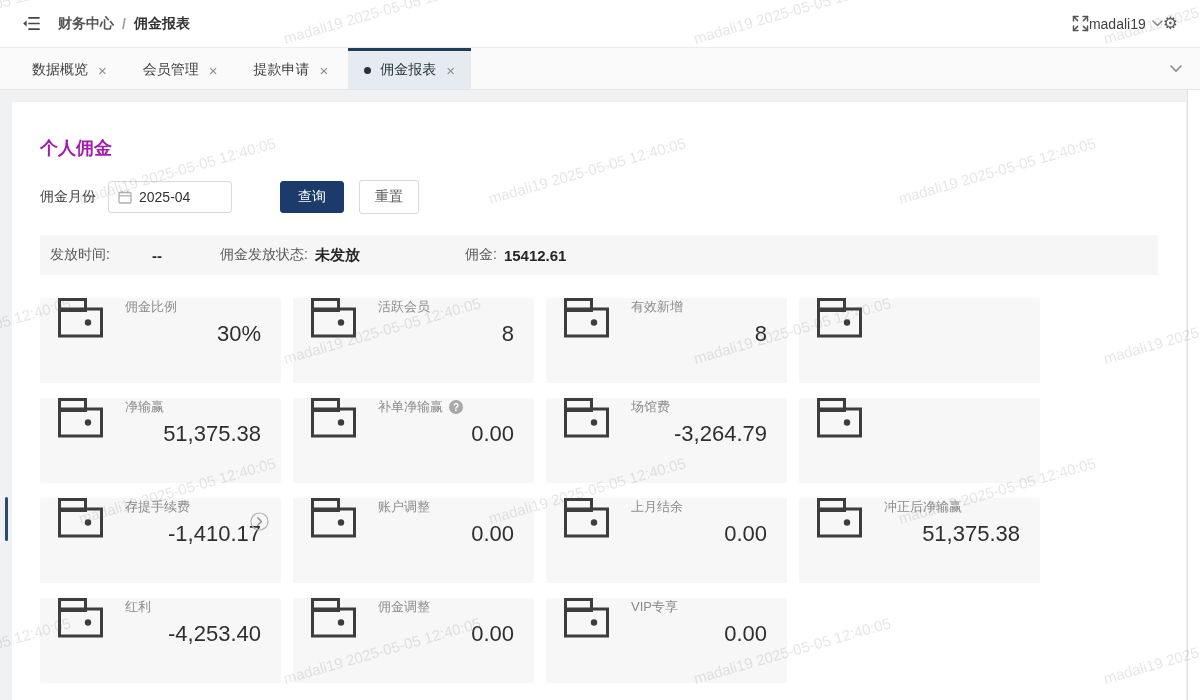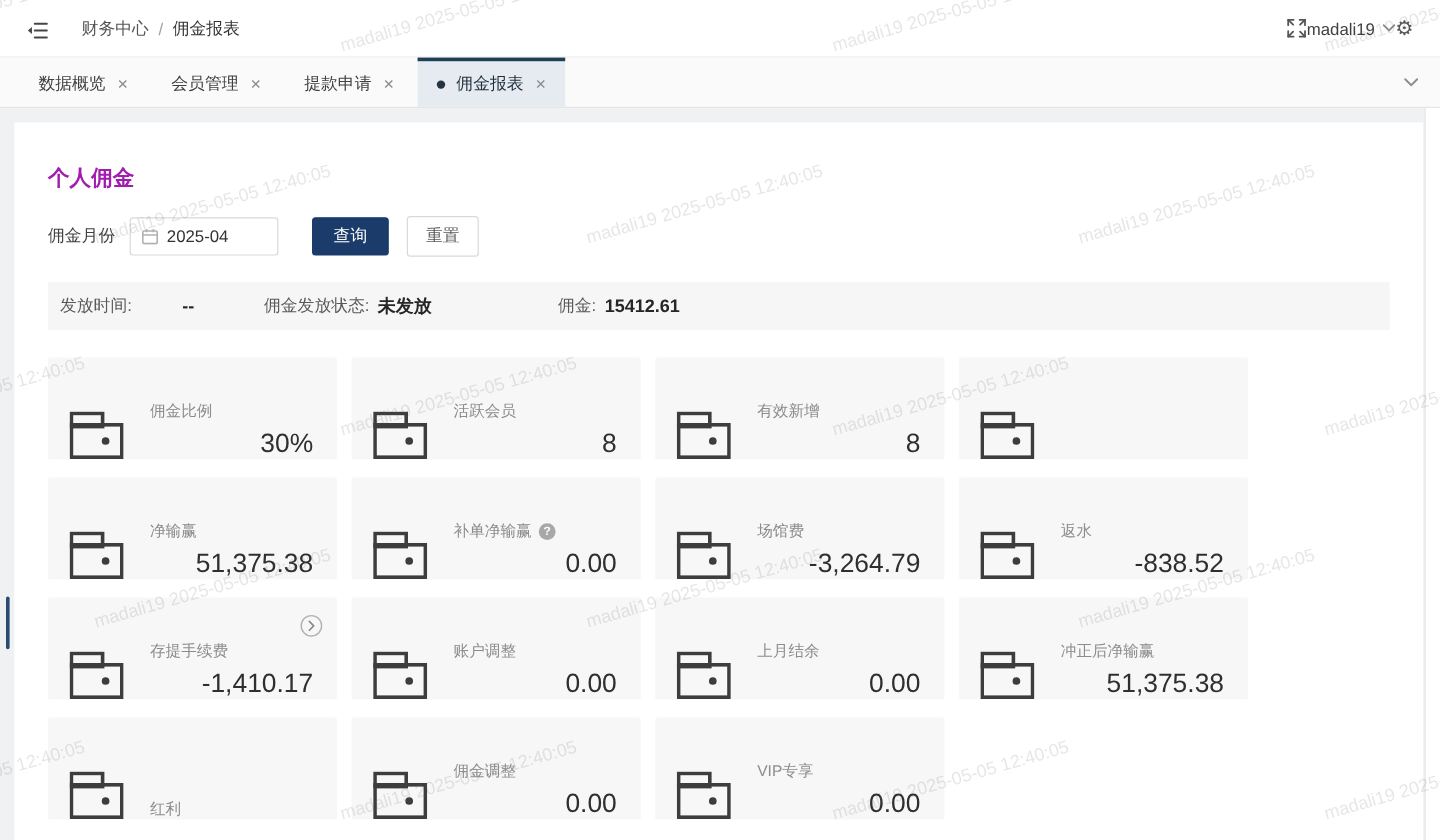--- a/index.html
+++ b/index.html
@@ -3,21 +3,21 @@
 <meta charset="utf-8">
 <style>
   * { margin:0; padding:0; box-sizing:border-box; }
   html,body { width:1200px; height:700px; overflow:hidden;
     font-family:"Liberation Sans","DejaVu Sans",sans-serif;
     background:#f0f1f3; color:#333; font-size:14px; position:relative; }
 
   
   .header { height:48px; background:#fff; border-bottom:1px solid #ededed;
     display:flex; align-items:center; padding:0 22px; position:relative; z-index:2; }
-  .hd-left { display:flex; align-items:flex-end; gap:28px; }
+  .hd-left { display:flex; align-items:center; gap:18px;font-weight:bold; }
   .trigger { display:flex; align-items:center; cursor:pointer; }
   .breadcrumb { display:flex; align-items:center; gap:8px; font-size:14px; }
   .bc-section { color:#555; cursor:pointer; }
   .bc-sep { color:#9aa0a6; }
   .bc-current { color:#333; }
   .hd-right { margin-left:auto; display:flex; align-items:center; gap:0; }
   .user-box { display:flex; align-items:center; gap:6px; cursor:pointer; color:#404040; }
   .gear { font-size:17px; color:#595959; cursor:pointer; line-height:1; }
 
   
@@ -39,36 +39,36 @@
   .page-title { font-size:18px; font-weight:700; color:#a21caf; }
 
   .filter-row { display:flex; align-items:center; margin-top:21px; height:32px; }
   .filter-label { color:#404040; margin-right:12px; }
   .month-input { width:124px; height:32px; border:1px solid #d9d9d9; border-radius:3px;
     background:#fff; display:flex; align-items:center; padding:0 9px; gap:7px;
     color:#333; cursor:text; }
   .btn { height:32px; border-radius:3px; font-size:14px; cursor:pointer;
     display:inline-flex; align-items:center; justify-content:center; }
   .btn-primary { background:#1b3c6a; color:#fff; border:1px solid #1b3c6a;
-    padding:12px 17px; margin-left:28px; }
+    padding:12px 17px; margin-left:48px; }
   .btn-default { background:#fff; color:#595959; border:1px solid #d9d9d9;
     padding:16px 15px; margin-left:15px; }
 
   .summary-bar { margin-top:22px; height:40px; background:#f6f6f7;
     display:flex; align-items:center; padding:0 10px; }
   .sum-item { display:flex; align-items:center; gap:7px; }
   .sum-item:nth-child(1){ flex:0 0 170px;gap:42px; }
   .sum-item:nth-child(2){ flex:0 0 245px; }
   .sum-label { color:#595959; }
   .sum-value { color:#262626; font-weight:700; font-size:15px; }
 
   .stats-grid { margin-top:23px; width:1000px; display:grid;
     grid-template-columns:repeat(4,1fr); gap:15px 12px; }
   .card { position:relative; height:85px; background:#f7f7f8; border-radius:2px;
-    display:flex; align-items:flex-end; padding:0 20px 0 18px; }
+    display:flex; align-items:flex-start; padding:0 20px 0 18px; }
   .card-icon { flex:none; margin-right:22px; display:flex; }
   .card-body { flex:1; min-width:0; }
   .card-label { font-size:13px; color:#8c8c8c; display:flex; align-items:center; gap:6px; }
   .card-value { font-size:22px; color:#2f2f2f; text-align:right; margin-top:5px;
     white-space:nowrap; }
   .help-icon { width:14px; height:14px; border-radius:50%; background:#a8a8a8;
     color:#fff; font-size:10px; font-weight:700; display:inline-flex;
     align-items:center; justify-content:center; cursor:pointer; }
   .expand-icon { position:absolute; top:14px; right:12px; cursor:pointer; display:flex; }
 
@@ -317,27 +317,20 @@
     </div>
 
     <div class="card">
       <span class="card-icon">
         <svg width="45" height="40" viewBox="0 0 45 40" fill="none" stroke="#3d3d3d" stroke-width="3">
           <rect x="1.5" y="1.5" width="26" height="11"></rect>
           <rect x="1.5" y="11" width="42" height="27"></rect>
           <circle cx="30" cy="24.5" r="3.2" fill="#3d3d3d" stroke="none"></circle>
         </svg>
       </span>
-      <span class="card-body">
-        <span class="card-label">
-          <span class="card-label-text">返水</span>
-
-        </span>
-        <div class="card-value">-838.52</div>
-      </span>
 
     </div>
 
     <div class="card">
       <span class="card-icon">
         <svg width="45" height="40" viewBox="0 0 45 40" fill="none" stroke="#3d3d3d" stroke-width="3">
           <rect x="1.5" y="1.5" width="26" height="11"></rect>
           <rect x="1.5" y="11" width="42" height="27"></rect>
           <circle cx="30" cy="24.5" r="3.2" fill="#3d3d3d" stroke="none"></circle>
         </svg>
@@ -417,20 +410,21 @@
           <rect x="1.5" y="1.5" width="26" height="11"></rect>
           <rect x="1.5" y="11" width="42" height="27"></rect>
           <circle cx="30" cy="24.5" r="3.2" fill="#3d3d3d" stroke="none"></circle>
         </svg>
       </span>
       <span class="card-body">
         <span class="card-label">
           <span class="card-label-text">红利</span>
 
         </span>
+        <div class="card-value">-4,253.40</div>
       </span>
 
     </div>
 
     <div class="card">
       <span class="card-icon">
         <svg width="45" height="40" viewBox="0 0 45 40" fill="none" stroke="#3d3d3d" stroke-width="3">
           <rect x="1.5" y="1.5" width="26" height="11"></rect>
           <rect x="1.5" y="11" width="42" height="27"></rect>
           <circle cx="30" cy="24.5" r="3.2" fill="#3d3d3d" stroke="none"></circle>

